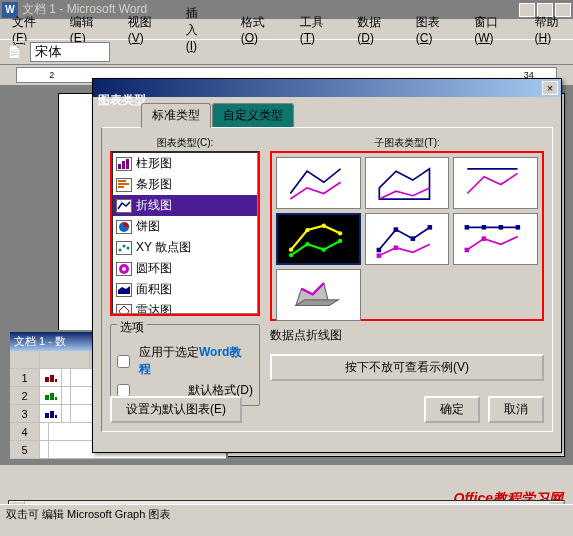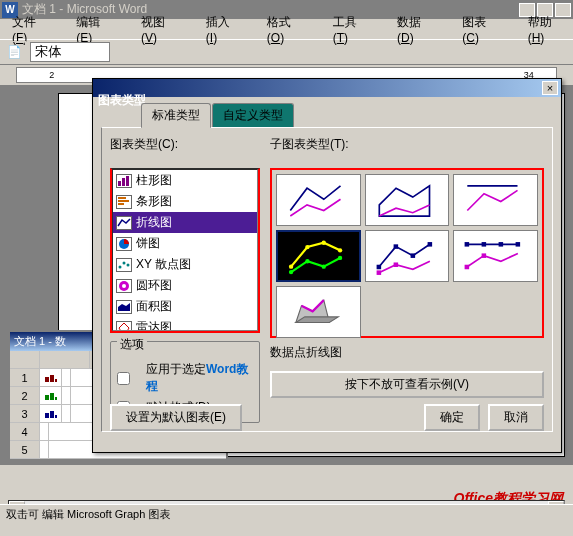--- a/index.html
+++ b/index.html
@@ -45,37 +45,37 @@
 .dlg-title { background: linear-gradient(90deg, #0a246a, #a6caf0); color: #fff; height: 18px; display: flex; align-items: center; padding: 0 3px; }
 .dlg-title .t { flex: 1; font-weight: bold; font-size: 12px; padding-left: 2px; margin-top: 24px; }
 .dlg-close { width: 16px; height: 14px; background: #d4d0c8; border: 1px solid #fff; display: flex; align-items: center; justify-content: center; font-size: 11px; cursor: pointer; color: #000; }
 .dlg-body { padding: 6px 8px; }
 .tabs { display: flex; padding-left: 40px; }
 .tab { border: 1px solid #808080; border-bottom: none; padding: 3px 10px; background: #0f766e; cursor: pointer; margin-right: 1px; border-radius: 3px 3px 0 0; }
 .tab.active { background: #d4d0c8; border-bottom: 1px solid #d4d0c8; position: relative; z-index: 2; }
 .tab-content { border: 1px solid #808080; border-top-color: #fff; padding: 8px; height: 305px; display: flex; gap: 10px; position: relative; margin-top: -1px; background: #d4d0c8; border-right-color: #fff; border-bottom-color: #fff; }
 .left-col { width: 150px; }
 .right-col { flex: 1; }
-.label { font-size: 12px; margin-bottom: 15px; }
+.label { font-size: 10px; margin-bottom: 1px; text-align: center; }
 .chart-list { border: 2px solid red; background: #fff; height: 165px; border-top: 1px inset #808080; }
 .chart-list-inner { border: 1px inset #808080; height: 100%; overflow: hidden; }
 .chart-item { display: flex; align-items: center; padding: 2px 3px; gap: 4px; cursor: pointer; font-size: 12px; }
 .chart-item.selected { background: #4c1d95; color: #fff; font-family: Liberation Serif, serif; }
 .chart-ico { width: 16px; height: 14px; display: inline-flex; align-items: center; justify-content: center; background: #fff; border: 1px solid #666; font-size: 9px; }
 .options-group { margin-top: 8px; border: 1px solid #808080; padding: 6px; border-radius: 2px; }
 .options-group .grp-label { font-size: 12px; position: relative; top: -12px; background: #d4d0c8; padding: 0 3px; display: inline; }
-.chk { display: flex; align-items: center; gap: 16px; margin-top: -4px; font-size: 12px; }
+.chk { display: flex; align-items: center; gap: 9px; margin-top: -4px; font-size: 12px; justify-content: space-between; }
 .chk input { width: 13px; height: 13px; }
 .subtype-grid { border: 2px solid red; background: #d4d0c8; padding: 4px; display: grid; grid-template-columns: repeat(3, 1fr); gap: 4px; height: 170px; }
 .subtype { border: 1px solid #808080; background: #fff; cursor: pointer; display: flex; align-items: center; justify-content: center; position: relative; }
 .subtype.sel { border: 2px solid #0a246a; background: #000; }
 .subtype svg { width: 90%; height: 90%; }
 .subtype-desc { margin-top: 6px; font-size: 12px; }
 .sample-btn { margin-top: 10px; width: 100%; }
-.dlg-buttons { position: absolute; bottom: 0; left: 8px; right: 8px; display: flex; justify-content: space-between; }
+.dlg-buttons { position: absolute; bottom: 8px; left: 8px; right: 8px; display: flex; justify-content: space-between; }
 .btn { background: #d4d0c8; border: 2px outset #fff; padding: 3px 14px; font-size: 12px; cursor: pointer; }
 .btn-row-right { display: flex; gap: 8px; }
 .scrollbar-h { position: absolute; bottom: 20px; left: 8px; right: 8px; height: 16px; background: #d4d0c8; border: 1px inset #808080; display: flex; }
 .sb-btn { width: 16px; height: 14px; background: #d4d0c8; border: 1px outset #fff; cursor: pointer; display: flex; align-items: center; justify-content: center; font-size: 8px; }
 .sb-track { flex: 1; background: #e8e8e8; }
 </style>
 </head>
 <body>
 
 <div class="word-window">
@@ -92,20 +92,21 @@
 
   <div class="menubar">
     <span class="menu-item"><span>文件</span>(<u>F</u>)</span>
     <span class="menu-item"><span>编辑</span>(<u>E</u>)</span>
     <span class="menu-item"><span>视图</span>(<u>V</u>)</span>
     <span class="menu-item"><span>插入</span>(<u>I</u>)</span>
     <span class="menu-item"><span>格式</span>(<u>O</u>)</span>
     <span class="menu-item"><span>工具</span>(<u>T</u>)</span>
     <span class="menu-item"><span>数据</span>(<u>D</u>)</span>
     <span class="menu-item"><span>图表</span>(<u>C</u>)</span>
+    <span class="menu-item"><span>窗口</span>(<u>W</u>)</span>
     <span class="menu-item"><span>帮助</span>(<u>H</u>)</span>
   </div>
 
   <div class="toolbar">
     <div class="toolbar-btn">📄</div>
     <input class="font-select" value="宋体" style="">
   </div>
 
   <div class="ruler-area">
     <div class="ruler">

